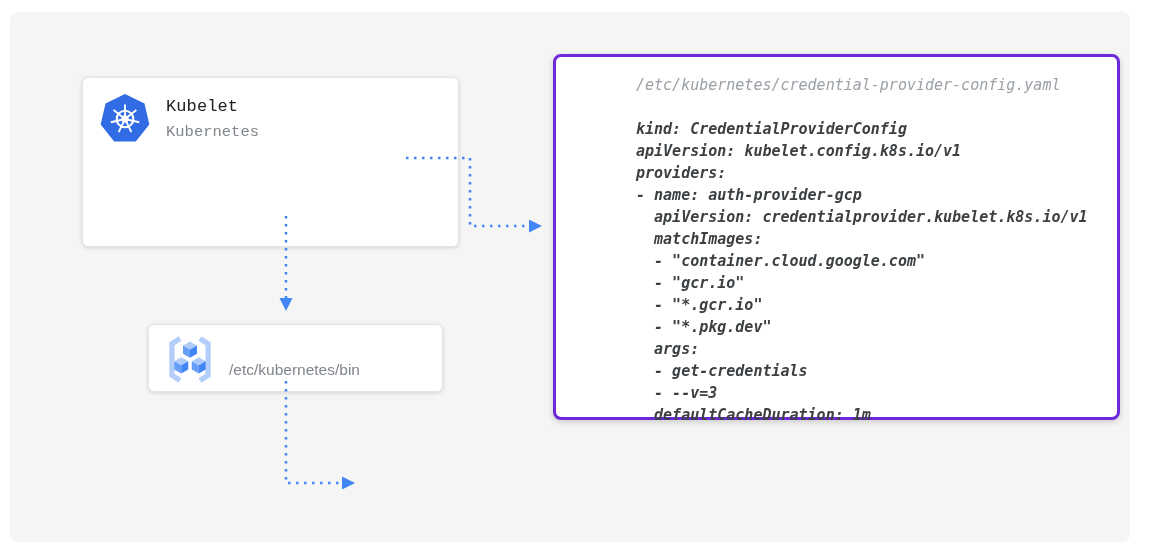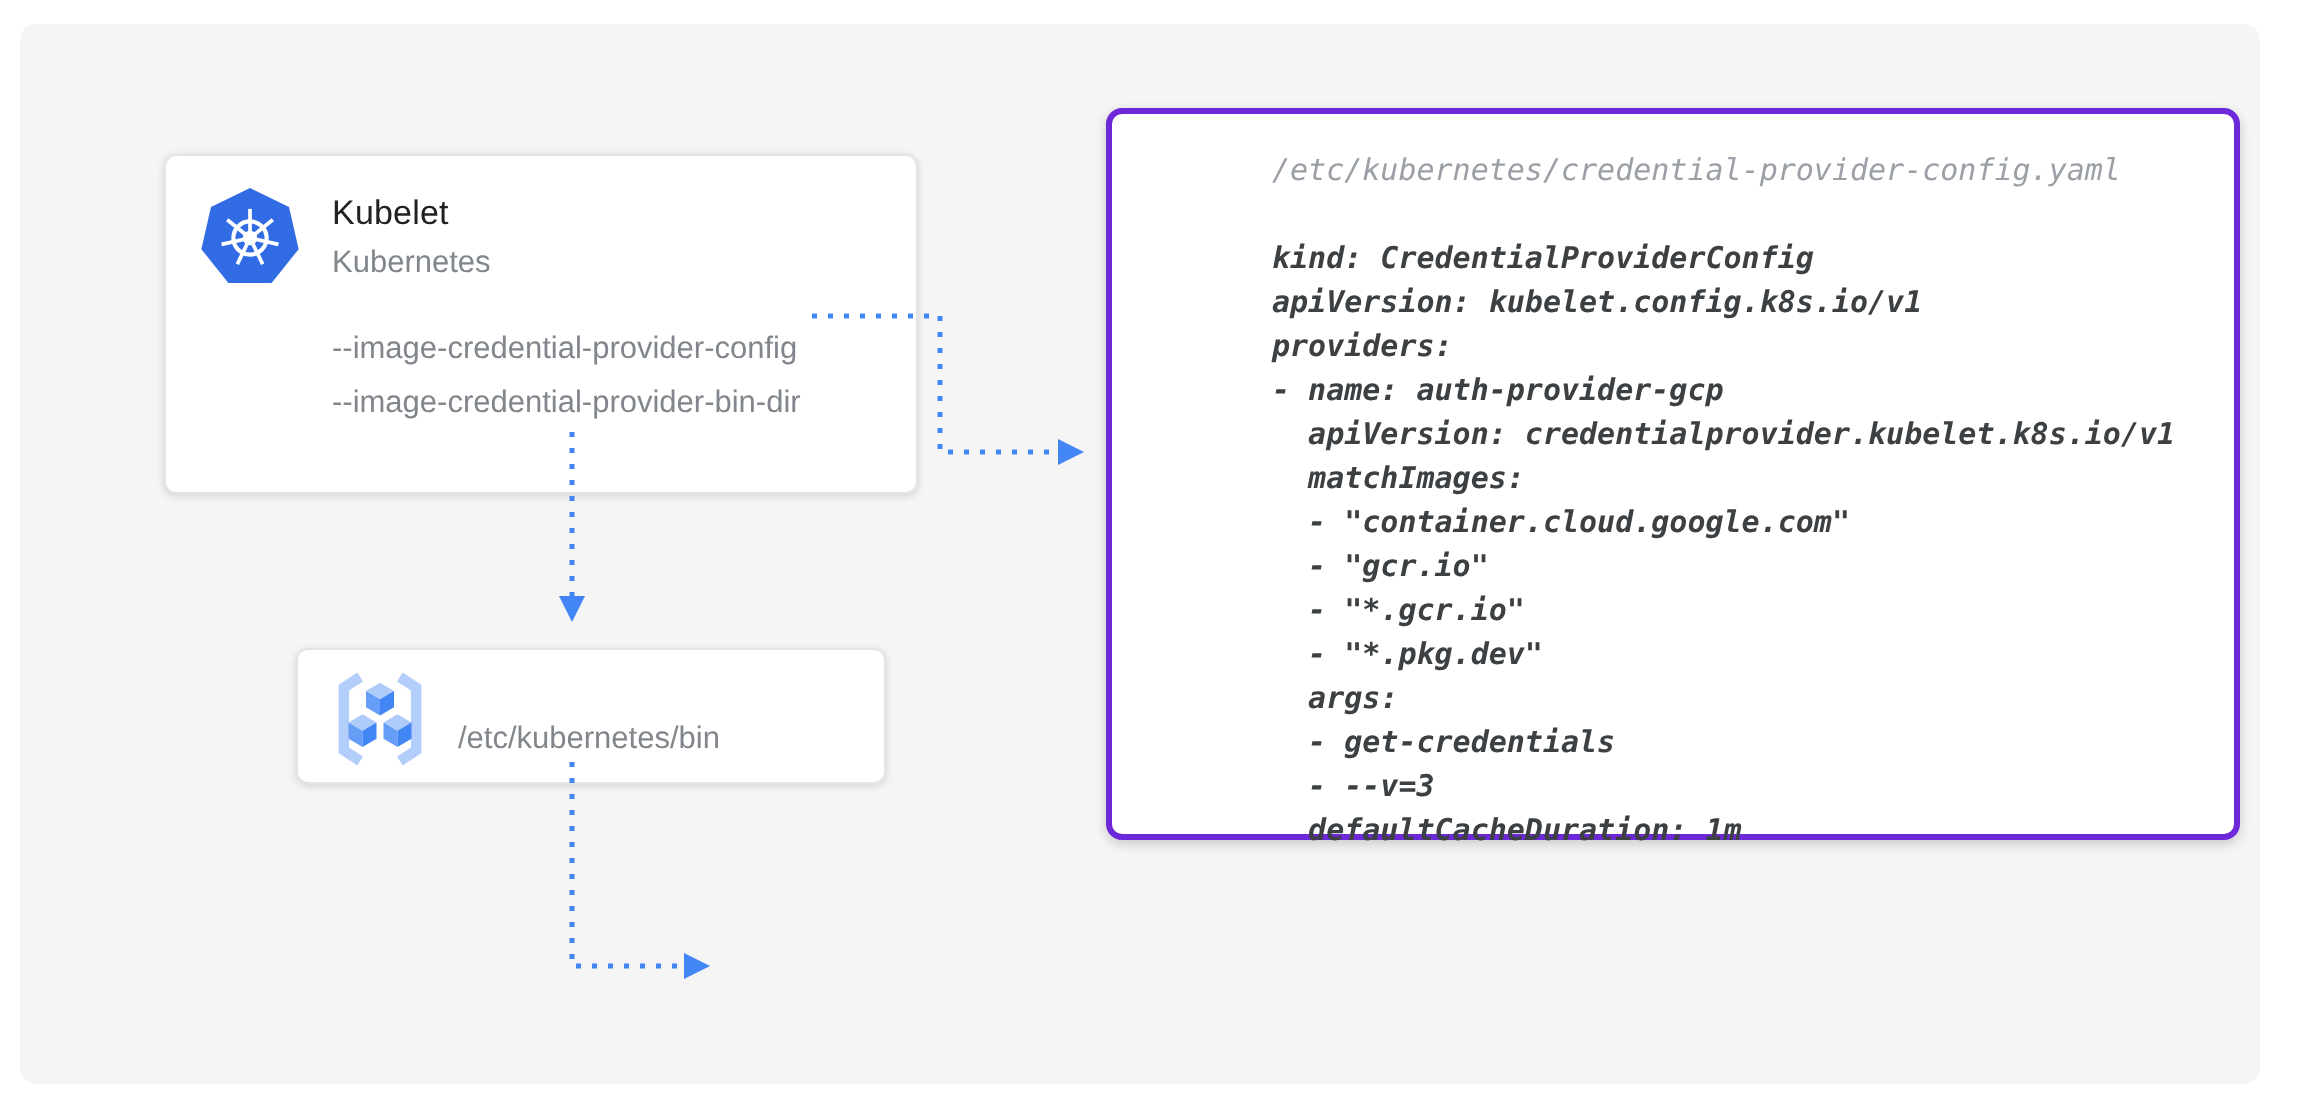--- a/index.html
+++ b/index.html
@@ -9,21 +9,21 @@
   .canvas {
     position: absolute; left: 10px; top: 12px; width: 1120px; height: 530px;
     background: var(--canvas-bg, #F5F5F5); border-radius: 8px;
   }
 
   .card {
     position: absolute; background: #ffffff;
     border: 1px solid #e4e4e4; border-radius: 6px;
     box-shadow: 0 1px 4px rgba(0,0,0,0.14);
   }
-  .card-kubelet { left: 72px; top: 65px; width: 377px; height: 170px; }
+  .card-kubelet { left: 72px; top: 65px; width: 377px; height: 170px; font-family: Liberation Mono, monospace; }
   .card-auth    { left: 138px; top: 312px; width: 295px; height: 68px; }
   .card-gcr     { left: 356px; top: 448px; width: 152px; height: 68px; }
 
   .card .icon { position: absolute; }
   .card-kubelet .icon { left: 16px; top: 15px; width: 52px; height: 52px; }
   .card-auth .icon, .card-gcr .icon { left: 12px; top: 10px; width: 58px; height: 49px; }
 
   .card-title {
     position: absolute; left: 83px; color: var(--title-text, #212121);
     font-size: 17px; letter-spacing: 0.1px;
@@ -84,22 +84,20 @@
           <line x1="50" y1="50" x2="62.2" y2="75.2"></line>
           <line x1="50" y1="50" x2="37.8" y2="75.2"></line>
           <line x1="50" y1="50" x2="22.7" y2="56.2"></line>
           <line x1="50" y1="50" x2="28.1" y2="32.5"></line>
         </g>
         <circle cx="50" cy="50" r="7" fill="#ffffff"></circle>
       </svg>
     </span>
     <div class="card-title">Kubelet</div>
     <div class="card-subtitle">Kubernetes</div>
-    <div class="flags" style="white-space:pre;">--image-credential-provider-config
---image-credential-provider-bin-dir</div>
   </div>
 
   <div class="card card-auth">
     <span class="icon">
       <svg viewBox="0 0 96 84" width="58" height="49">
         <g stroke="#B3CEFB" stroke-width="9" fill="none">
           <path d="M31,6 L17,15 L17,69 L31,78"></path>
           <path d="M65,6 L79,15 L79,69 L65,78"></path>
         </g>
         <g>

